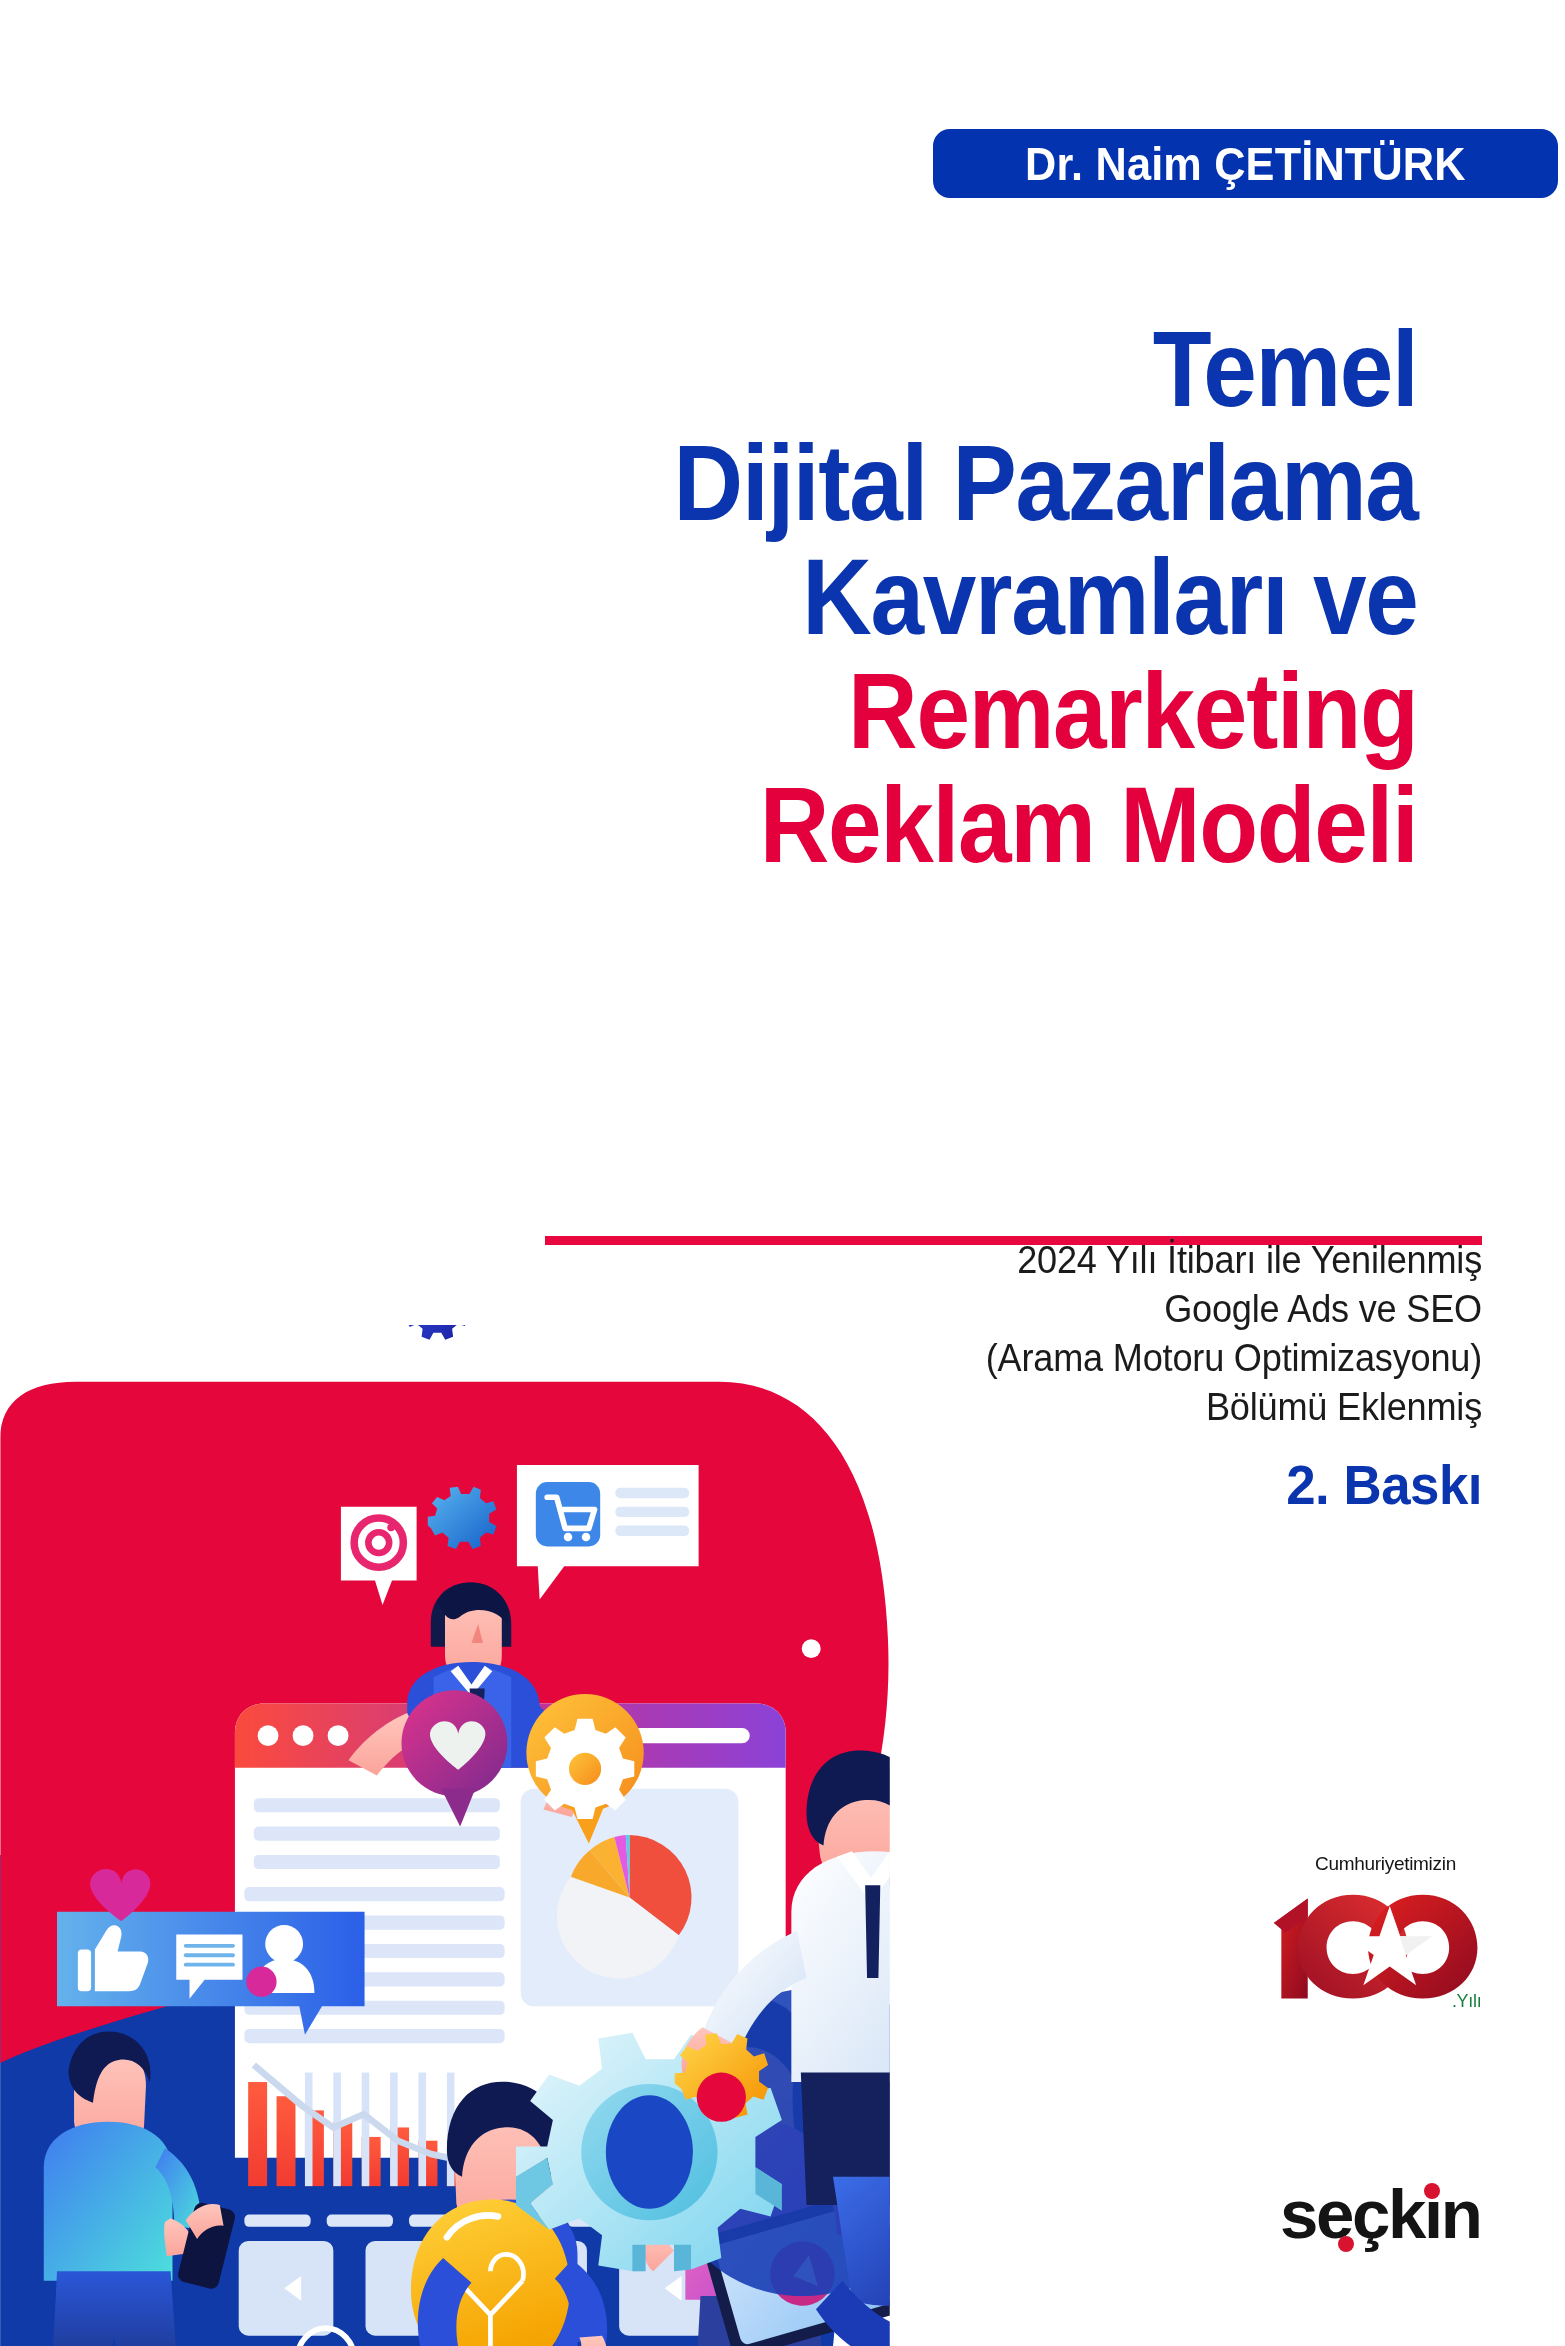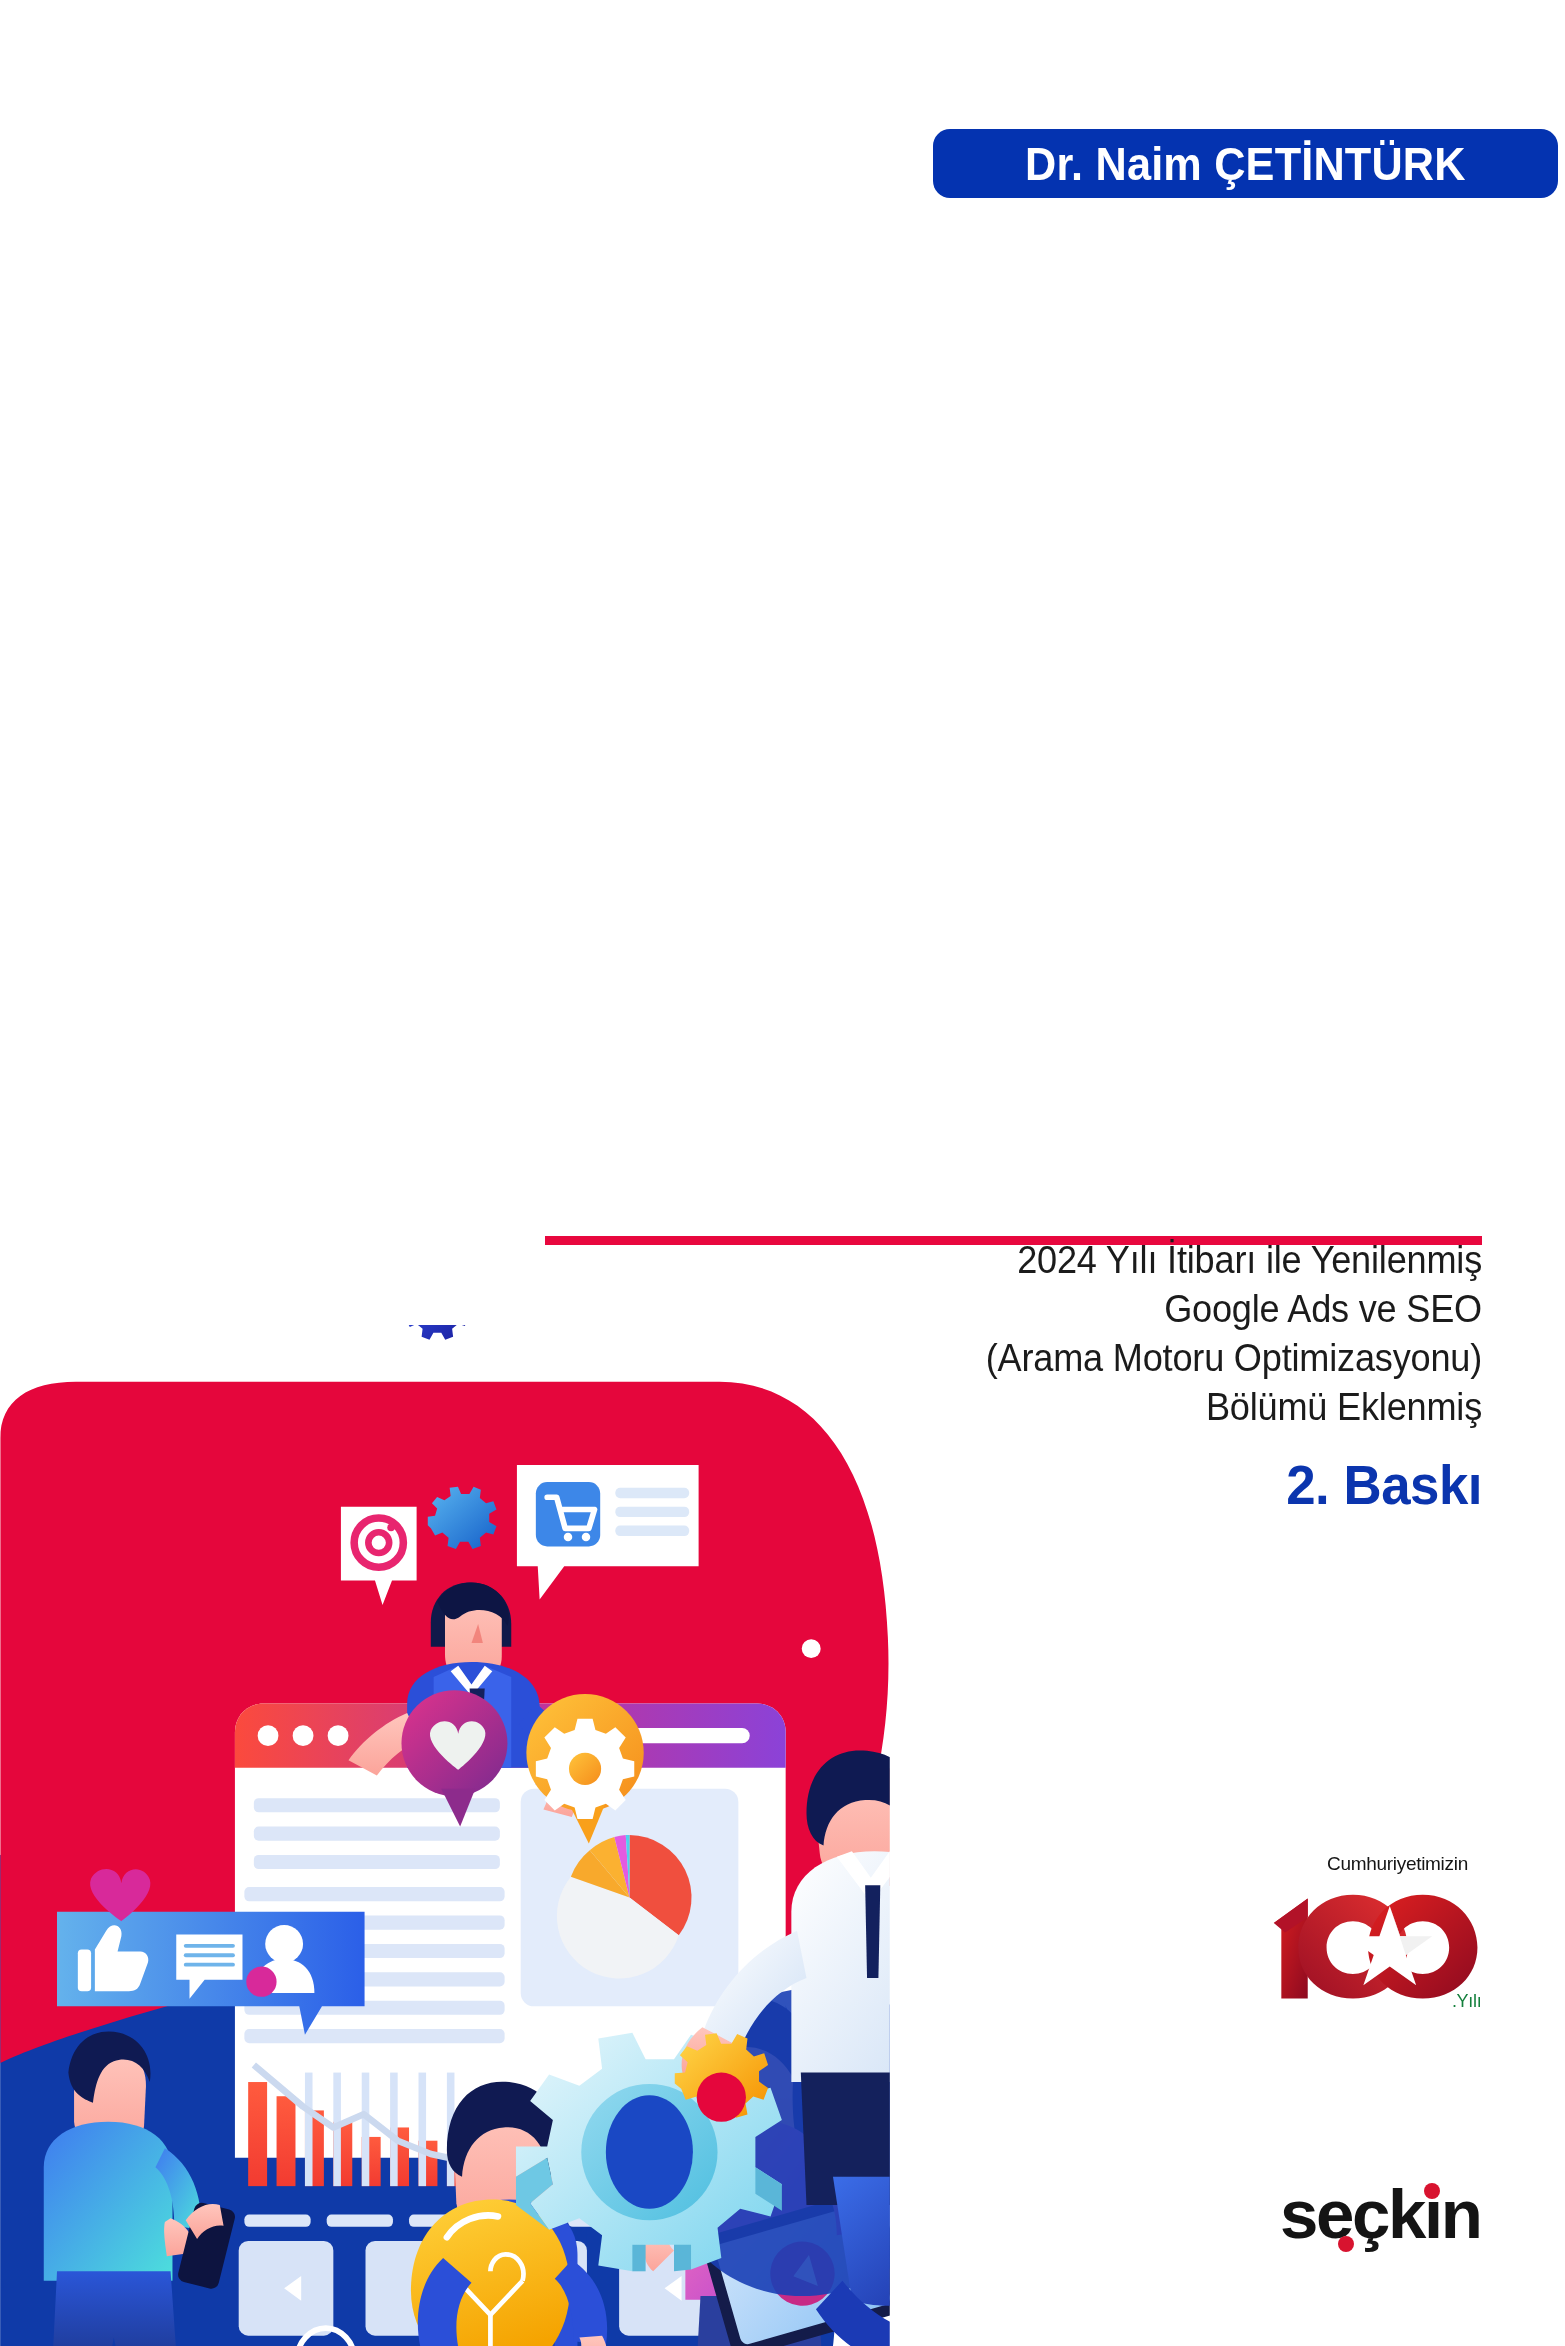--- a/index.html
+++ b/index.html
@@ -119,21 +119,20 @@
   }
   #centenary-logo .cent-top {
     position: absolute;
     left: 49px;
     top: 0px;
     font-size: 19px;
     color: #151515;
     font-family: "Liberation Sans", sans-serif;
     letter-spacing: -0.3px;
     white-space: nowrap;
-    margin-left: 12px;
   }
   #centenary-logo .cent-bottom {
     position: absolute;
     right: 7.6px;
     bottom: 1.9px;
     font-size: 18px;
     color: #15803d;
     font-family: "Liberation Sans", sans-serif;
     letter-spacing: -0.3px;
     white-space: nowrap;
@@ -187,20 +186,27 @@
 </style>
 </head>
 <body>
 
 <div id="cover">
 
   <div id="author-banner">
     <span class="author-name">Dr. Naim ÇETİNTÜRK</span>
   </div>
 
+  <div id="title-block">
+    <span class="title-line title-blue">Temel</span>
+    <span class="title-line title-blue">Dijital Pazarlama</span>
+    <span class="title-line title-blue">Kavramları ve</span>
+    <span class="title-line title-red">Remarketing</span>
+    <span class="title-line title-red">Reklam Modeli</span>
+  </div>
 
   <div id="title-divider"></div>
 
   <div id="subtitle-block">
     <span class="subtitle-line">2024 Yılı İtibarı ile Yenilenmiş</span>
     <span class="subtitle-line">Google Ads ve SEO</span>
     <span class="subtitle-line">(Arama Motoru Optimizasyonu)</span>
     <span class="subtitle-line">Bölümü Eklenmiş</span>
     <span id="edition-line">2. Baskı</span>
   </div>

